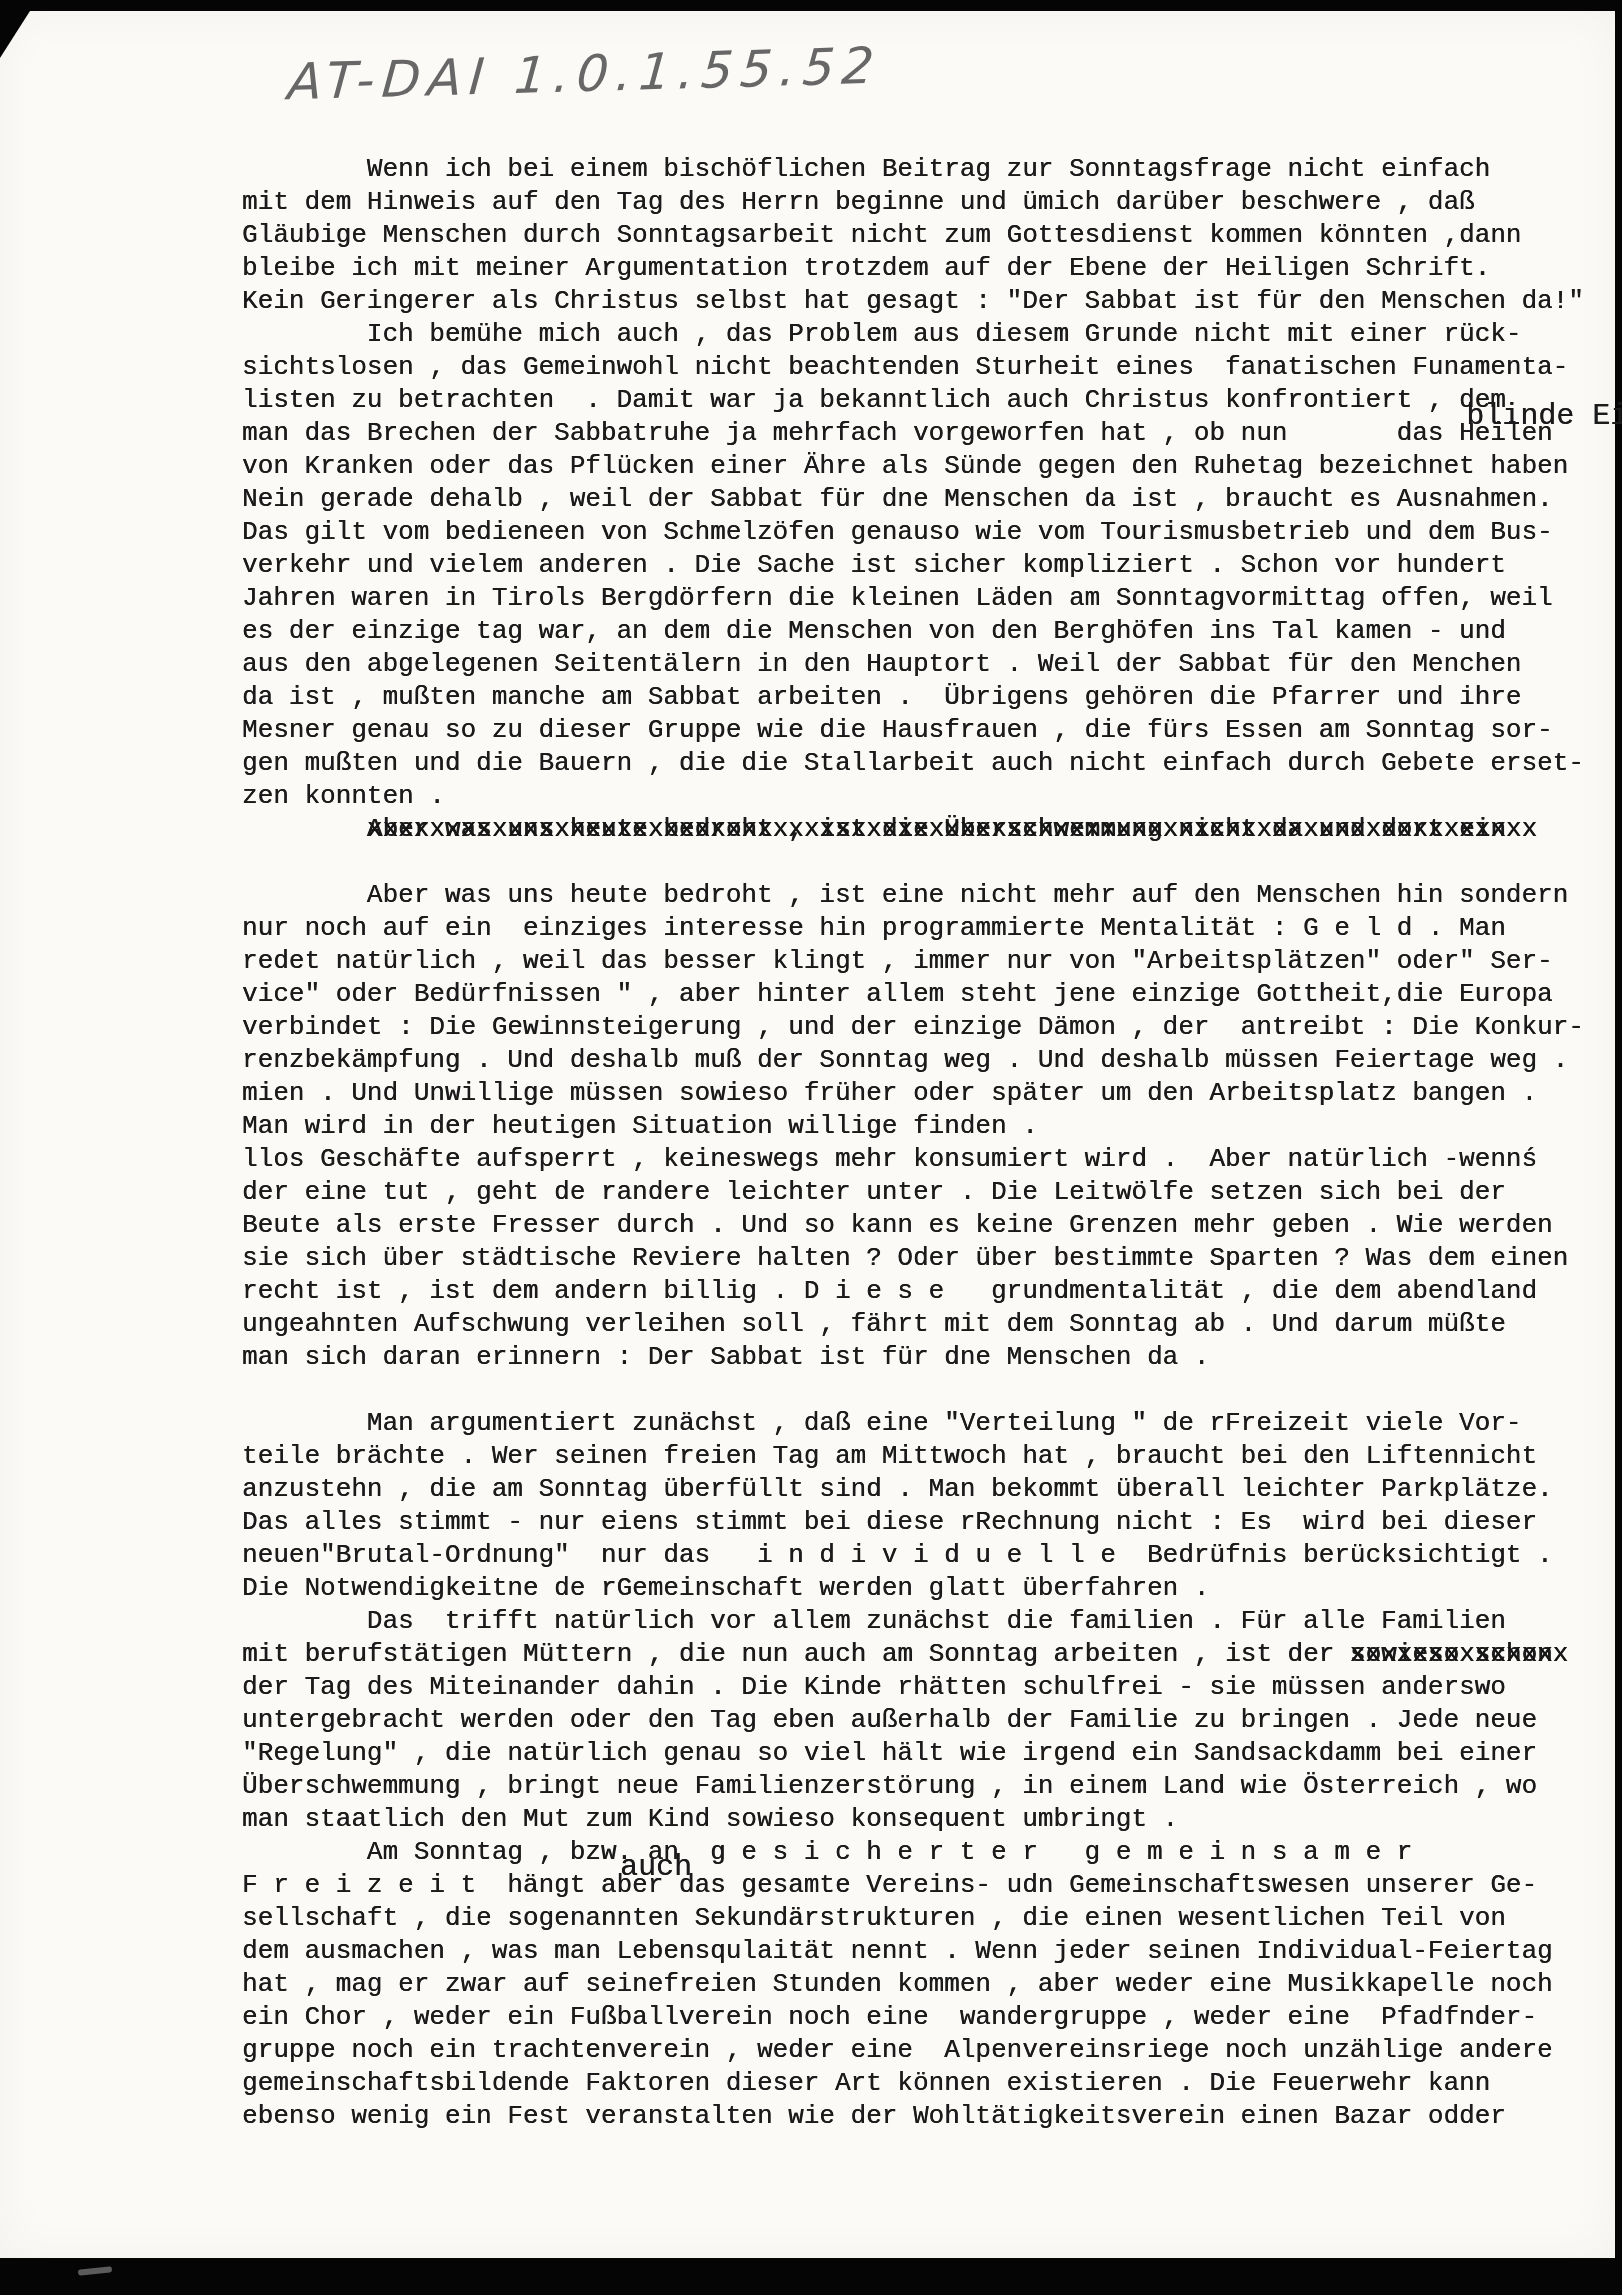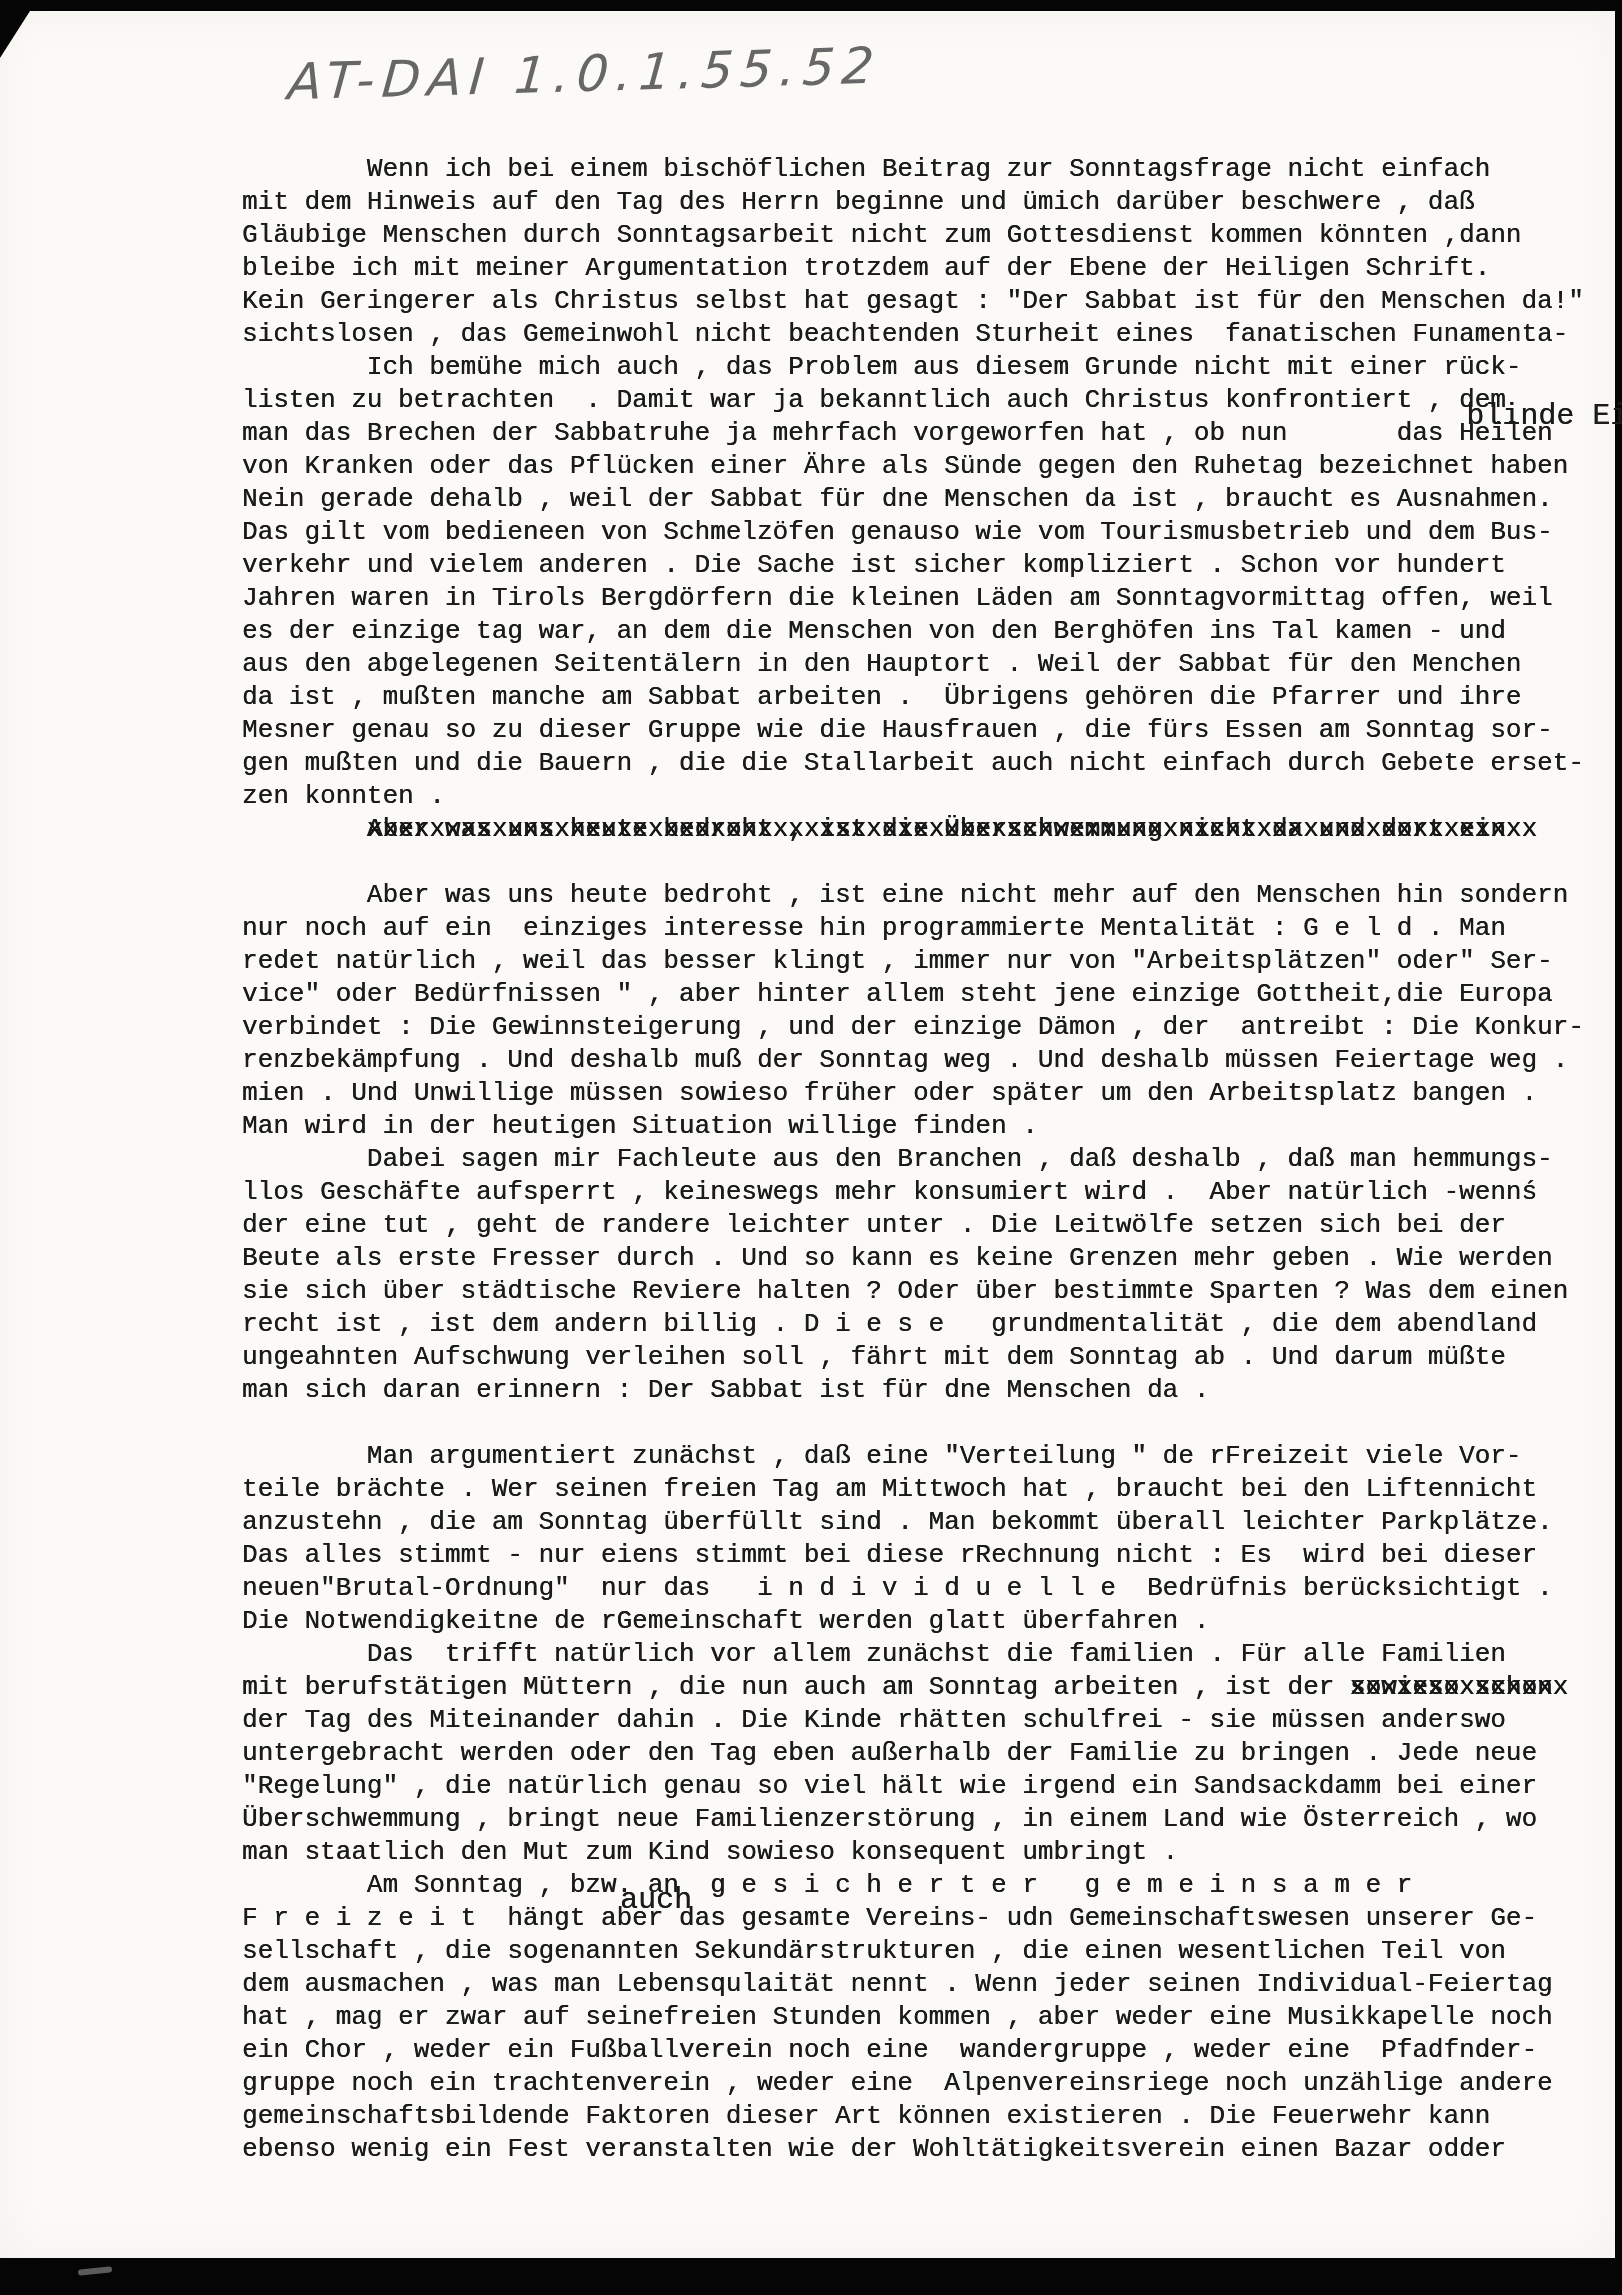--- a/index.html
+++ b/index.html
@@ -78,22 +78,22 @@
 
 <div class="canvas">
   <div class="page">
     <div class="handwriting">AT-DAI 1.0.1.55.52</div>
     <div class="text-block" id="text-block">
         <div class="line"><span>        Wenn ich bei einem bischöflichen Beitrag zur Sonntagsfrage nicht einfach</span></div>
         <div class="line"><span>mit dem Hinweis auf den Tag des Herrn beginne und ümich darüber beschwere , daß</span></div>
         <div class="line"><span>Gläubige Menschen durch Sonntagsarbeit nicht zum Gottesdienst kommen könnten ,dann</span></div>
         <div class="line"><span>bleibe ich mit meiner Argumentation trotzdem auf der Ebene der Heiligen Schrift.</span></div>
         <div class="line"><span>Kein Geringerer als Christus selbst hat gesagt : "Der Sabbat ist für den Menschen da!"</span></div>
+        <div class="line"><span>        Ich bemühe mich auch , das Problem aus diesem Grunde nicht mit einer rück-</span></div>
         <div class="line"><span>sichtslosen , das Gemeinwohl nicht beachtenden Sturheit eines  fanatischen Funamenta-</span></div>
-        <div class="line"><span>        Ich bemühe mich auch , das Problem aus diesem Grunde nicht mit einer rück-</span></div>
         <div class="line"><span>listen zu betrachten  . Damit war ja bekanntlich auch Christus konfrontiert , dem</span></div>
         <div class="line"><span>man das Brechen der Sabbatruhe ja mehrfach vorgeworfen hat , ob nun       das Heilen</span><span class="insert" style="left: 68ch; top: -17px;">blinde Eifeerer</span></div>
         <div class="line"><span>von Kranken oder das Pflücken einer Ähre als Sünde gegen den Ruhetag bezeichnet haben</span></div>
         <div class="line"><span>Nein gerade dehalb , weil der Sabbat für dne Menschen da ist , braucht es Ausnahmen.</span></div>
         <div class="line"><span>Das gilt vom bedieneen von Schmelzöfen genauso wie vom Tourismusbetrieb und dem Bus-</span></div>
         <div class="line"><span>verkehr und vielem anderen . Die Sache ist sicher kompliziert . Schon vor hundert</span></div>
         <div class="line"><span>Jahren waren in Tirols Bergdörfern die kleinen Läden am Sonntagvormittag offen, weil</span></div>
         <div class="line"><span>es der einzige tag war, an dem die Menschen von den Berghöfen ins Tal kamen - und</span></div>
         <div class="line"><span>aus den abgelegenen Seitentälern in den Hauptort . Weil der Sabbat für den Menchen</span></div>
         <div class="line"><span>da ist , mußten manche am Sabbat arbeiten .  Übrigens gehören die Pfarrer und ihre</span></div>
@@ -103,21 +103,20 @@
         <div class="line struck"><span>        Aber was uns heute bedroht , ist die Überschwemmung nicht da und dort ein</span><span class="xover" style="left: 8ch;">xxxxxxxxxxxxxxxxxxxxxxxxxxxxxxxxxxxxxxxxxxxxxxxxxxxxxxxxxxxxxxxxxxxxxxxxxxx</span></div>
         <div class="line"><span>&nbsp;</span></div>
         <div class="line"><span>        Aber was uns heute bedroht , ist eine nicht mehr auf den Menschen hin sondern</span></div>
         <div class="line"><span>nur noch auf ein  einziges interesse hin programmierte Mentalität : G e l d . Man</span></div>
         <div class="line"><span>redet natürlich , weil das besser klingt , immer nur von "Arbeitsplätzen" oder" Ser-</span></div>
         <div class="line"><span>vice" oder Bedürfnissen " , aber hinter allem steht jene einzige Gottheit,die Europa</span></div>
         <div class="line"><span>verbindet : Die Gewinnsteigerung , und der einzige Dämon , der  antreibt : Die Konkur-</span></div>
         <div class="line"><span>renzbekämpfung . Und deshalb muß der Sonntag weg . Und deshalb müssen Feiertage weg .</span></div>
         <div class="line"><span>mien . Und Unwillige müssen sowieso früher oder später um den Arbeitsplatz bangen .</span></div>
         <div class="line"><span>Man wird in der heutigen Situation willige finden .</span></div>
-        <div class="line"><span>        Dabei sagen mir Fachleute aus den Branchen , daß deshalb , daß man hemmungs-</span></div>
         <div class="line"><span>llos Geschäfte aufsperrt , keineswegs mehr konsumiert wird .  Aber natürlich -wennś</span></div>
         <div class="line"><span>der eine tut , geht de randere leichter unter . Die Leitwölfe setzen sich bei der</span></div>
         <div class="line"><span>Beute als erste Fresser durch . Und so kann es keine Grenzen mehr geben . Wie werden</span></div>
         <div class="line"><span>sie sich über städtische Reviere halten ? Oder über bestimmte Sparten ? Was dem einen</span></div>
         <div class="line"><span>recht ist , ist dem andern billig . D i e s e   grundmentalität , die dem abendland</span></div>
         <div class="line"><span>ungeahnten Aufschwung verleihen soll , fährt mit dem Sonntag ab . Und darum müßte</span></div>
         <div class="line"><span>man sich daran erinnern : Der Sabbat ist für dne Menschen da .</span></div>
         <div class="line"><span>&nbsp;</span></div>
         <div class="line"><span>        Man argumentiert zunächst , daß eine "Verteilung " de rFreizeit viele Vor-</span></div>
         <div class="line"><span>teile brächte . Wer seinen freien Tag am Mittwoch hat , braucht bei den Liftennicht</span></div>

